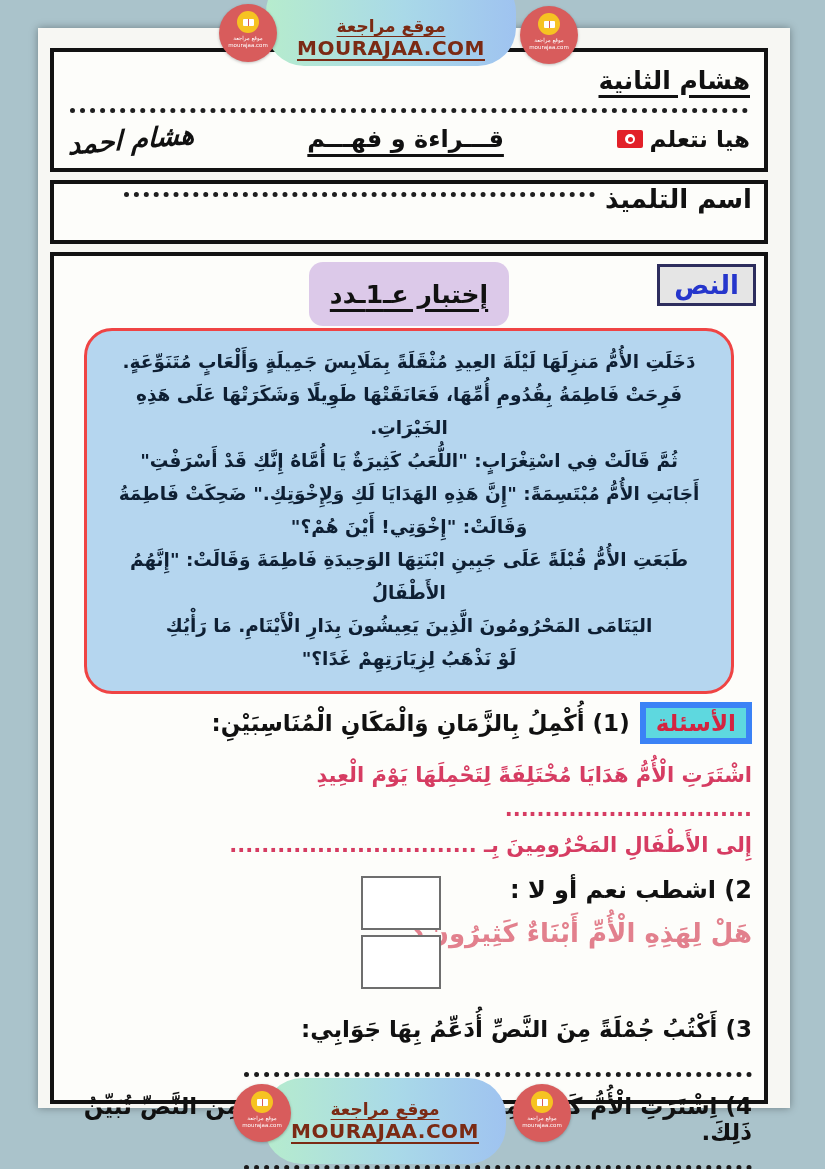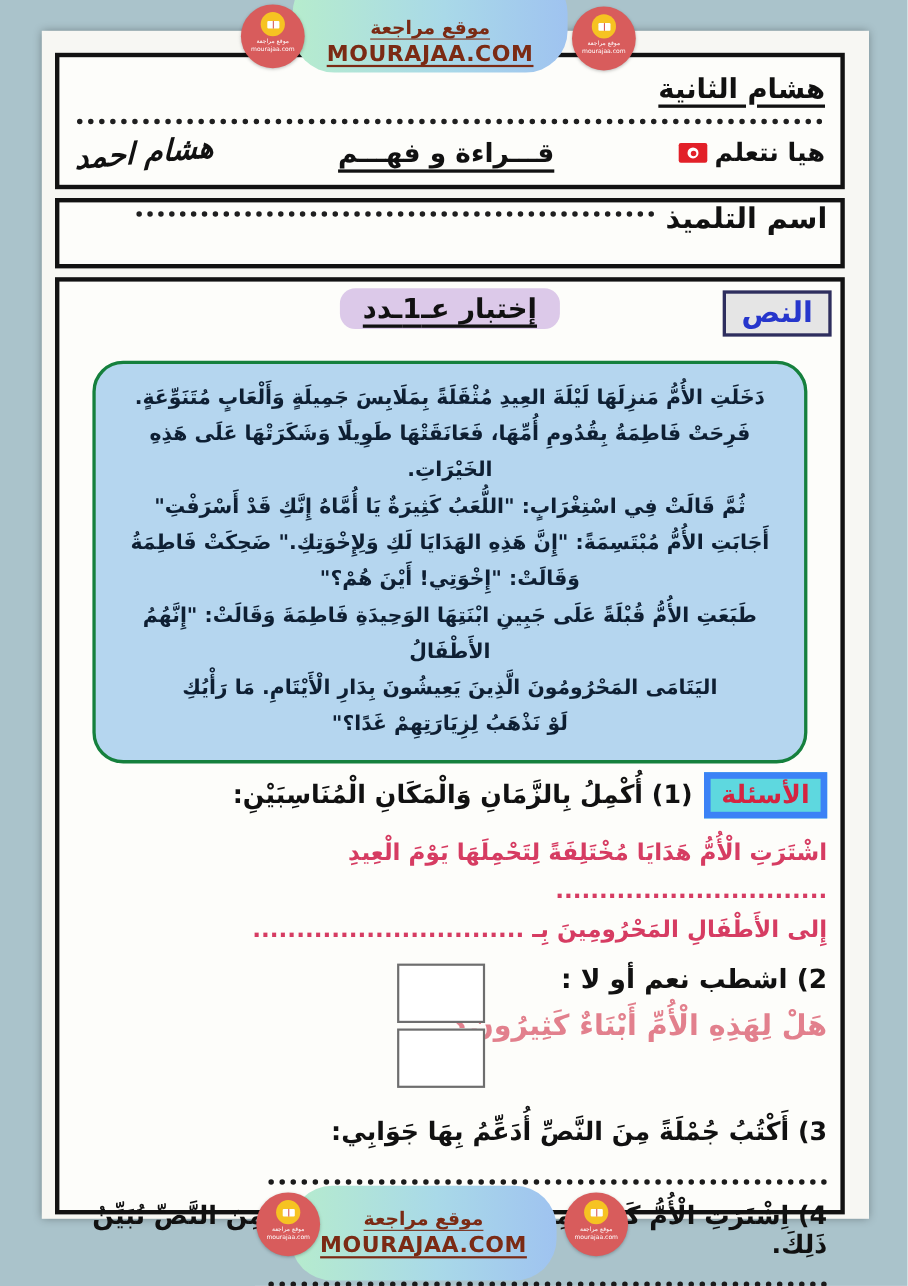--- a/index.html
+++ b/index.html
@@ -20,23 +20,23 @@
   .flag{width:26px;height:18px;background:#e22028;border-radius:2px;position:relative;flex:0 0 auto;}
   .flag::after{content:"";position:absolute;left:8px;top:4px;width:10px;height:10px;background:#fff;border-radius:50%;}
   .flag::before{content:"";position:absolute;left:11px;top:7px;width:5px;height:5px;background:#e22028;border-radius:50%;z-index:1;}
   .subject{font-size:24px;font-weight:bold;color:#111;text-decoration:underline;text-decoration-thickness:2.5px;text-underline-offset:7px;white-space:nowrap;}
   .signature{font-size:27px;font-weight:bold;font-style:italic;color:#111;transform:rotate(-5deg) skewX(-6deg);white-space:nowrap;}
   .namelabel{font-size:26px;font-weight:bold;color:#111;white-space:nowrap;}
   .namedots{flex:1;height:0;border-bottom:5px dotted #1f1f1f;margin-right:10px;margin-left:58px;position:relative;top:8px;}
   
   .toprow{position:relative;height:56px;margin-top:6px;}
   .nass-chip{position:absolute;right:8px;top:2px;width:99px;height:42px;background:#e5e5e5;border:3px solid #2e2e5e;box-sizing:border-box;display:flex;align-items:center;justify-content:center;font-size:26px;font-weight:bold;color:#2636cc;}
-  .exam-pill{position:absolute;left:50%;transform:translateX(-50%);top:0;min-width:200px;height:37px;background:#dcc9e9;border-radius:14px;display:flex;align-items:center;justify-content:center;font-size:25px;font-weight:bold;color:#111;text-decoration:underline;text-decoration-thickness:2.5px;text-underline-offset:6px;padding:0 2px;box-sizing:border-box;}
+  .exam-pill{position:absolute;left:50%;transform:translateX(-50%);top:0;min-width:200px;height:64px;background:#dcc9e9;border-radius:14px;display:flex;align-items:center;justify-content:center;font-size:25px;font-weight:bold;color:#111;text-decoration:underline;text-decoration-thickness:2.5px;text-underline-offset:6px;padding:0 2px;box-sizing:border-box;}
   
-  .passage{margin:10px auto 0;width:650px;background:#b5d6ef;border:3px solid #15803d;border-radius:28px;padding:14px 14px 16px;box-sizing:border-box;text-align:center;direction:rtl;}
+  .passage{margin:10px auto 0;width:650px;background:#b5d6ef;border:3px solid #ef4444;border-radius:28px;padding:14px 14px 16px;box-sizing:border-box;text-align:center;direction:rtl;}
   .passage p{margin:0;font-size:18.5px;font-weight:bold;color:#0e1f33;line-height:33px;}
   
   .questions{direction:rtl;padding:0 12px;color:#111;}
   .q1row{display:flex;align-items:center;gap:10px;margin-top:8px;}
   .askchip{background:#5ed8df;border:6px solid #3b82f6;color:#d42440;font-size:23px;font-weight:bold;padding:2px 10px;flex:0 0 auto;}
   .qlabel{font-size:23px;font-weight:bold;}
   .redline{color:#d63c62;font-size:21px;font-weight:bold;text-align:right;margin-top:14px;line-height:34px;}
   .redline2{margin-top:2px;}
   .q2block{position:relative;margin-top:14px;height:118px;}
   .q2label{font-size:24px;font-weight:bold;text-align:right;}

